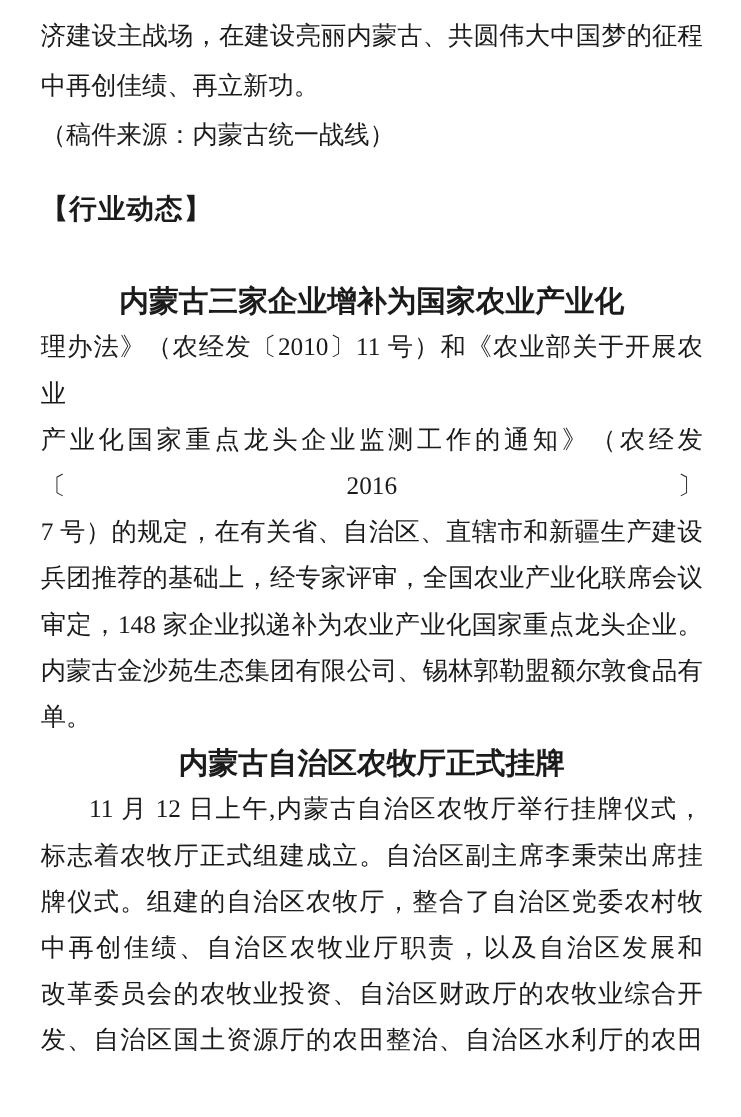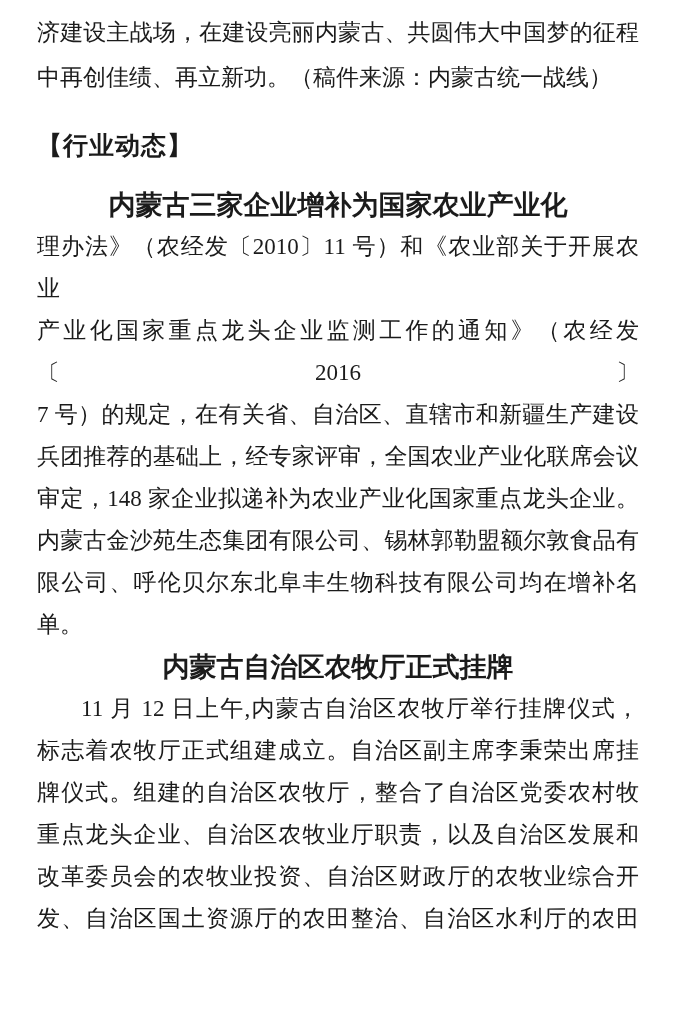--- a/index.html
+++ b/index.html
@@ -19,40 +19,41 @@
     font-size: 23px;
     line-height: 42px;
   }
   .justify {
     text-align: justify;
     text-align-last: justify;
   }
   .intro .line { line-height: 45px; }
   .intro-line2 {
     display: flex;
-    justify-content: flex-start;
+    justify-content: space-between;
     line-height: 45px;
     font-size: 23px;
+    flex-direction: column;
   }
   .section-header {
     margin-top: 23px;
     line-height: 45px;
     font-size: 25px;
     font-weight: 700;
     font-family: "Liberation Sans", "DejaVu Sans", sans-serif;
     letter-spacing: 1px;
   }
   .article-title {
     text-align: center;
     text-align-last: center;
     font-weight: 700;
     font-size: 27px;
     line-height: 42px;
   }
-  .title-block-1 { margin-top: 16px; }
+  .title-block-1 { margin-top: 40px; }
   .indent { text-indent: 44px; }
 </style>
 </head>
 <body>
 
 <div class="page">
 
   <div class="intro">
     <div class="line justify">济建设主战场，在建设亮丽内蒙古、共圆伟大中国梦的征程</div>
     <div class="intro-line2">
@@ -67,28 +68,27 @@
     <div class="article-title">内蒙古三家企业增补为国家农业产业化</div>
   </div>
 
   <div class="para">
     <div class="line justify">理办法》（农经发〔2010〕11 号）和《农业部关于开展农业</div>
     <div class="line justify">产业化国家重点龙头企业监测工作的通知》（农经发〔2016〕</div>
     <div class="line justify">7 号）的规定，在有关省、自治区、直辖市和新疆生产建设</div>
     <div class="line justify">兵团推荐的基础上，经专家评审，全国农业产业化联席会议</div>
     <div class="line justify">审定，148 家企业拟递补为农业产业化国家重点龙头企业。</div>
     <div class="line justify">内蒙古金沙苑生态集团有限公司、锡林郭勒盟额尔敦食品有</div>
-    <div class="line justify">限公司、呼伦贝尔东北阜丰生物科技有限公司均在增补名</div>
     <div class="line">单。</div>
   </div>
 
   <div class="article-title">内蒙古自治区农牧厅正式挂牌</div>
 
   <div class="para">
     <div class="line justify indent">11 月 12 日上午,内蒙古自治区农牧厅举行挂牌仪式，</div>
     <div class="line justify">标志着农牧厅正式组建成立。自治区副主席李秉荣出席挂</div>
     <div class="line justify">牌仪式。组建的自治区农牧厅，整合了自治区党委农村牧</div>
-    <div class="line justify">重点龙头企业、自治区农牧业厅职责，以及自治区发展和</div>
+    <div class="line justify">中再创佳绩、自治区农牧业厅职责，以及自治区发展和</div>
     <div class="line justify">改革委员会的农牧业投资、自治区财政厅的农牧业综合开</div>
     <div class="line justify">发、自治区国土资源厅的农田整治、自治区水利厅的农田</div>
   </div>
 
 </div>
 
 </body></html>

